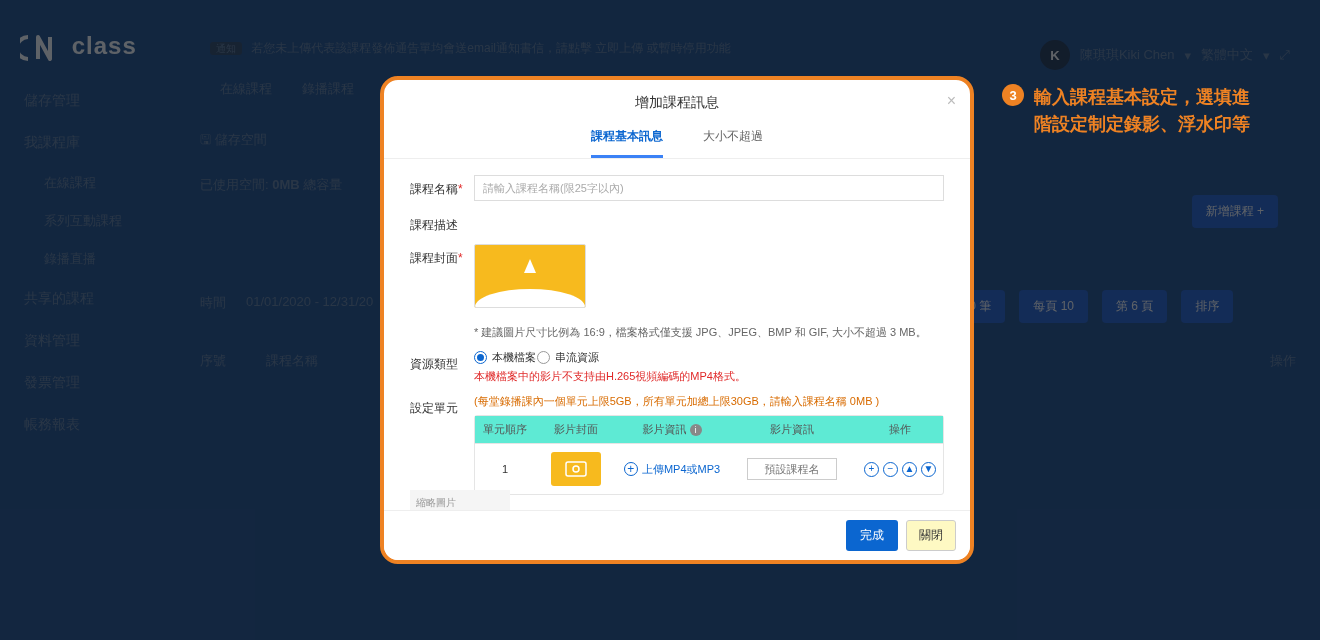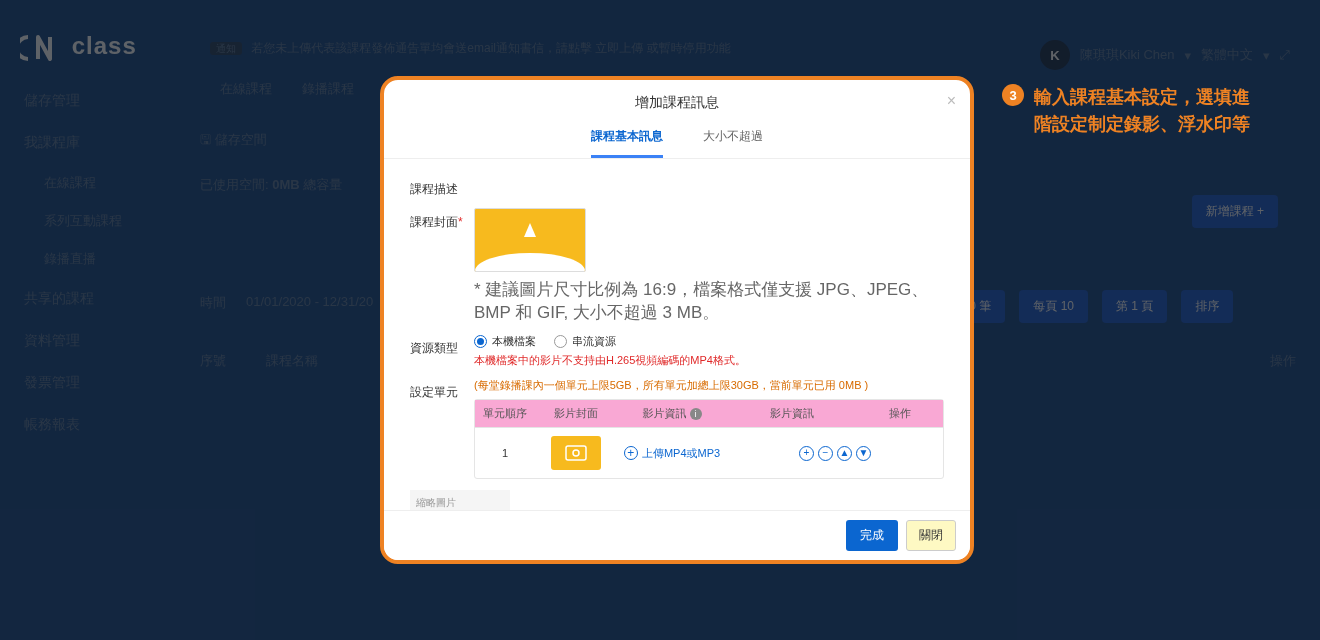--- a/index.html
+++ b/index.html
@@ -28,29 +28,29 @@
 .mtab { padding: 6px 0 10px; font-size: 12px; color: #666; cursor: pointer; }
 .mtab.active { color: #0b66d0; border-bottom: 3px solid #3b82f6; font-weight: 600; }
 .modal-body { padding: 16px 26px 0 26px; font-size: 12px; color: #333; overflow: auto; height: calc(100% - 124px); }
 .form-row { display: flex; align-items: flex-start; margin-bottom: 10px; }
 .form-label { width: 64px; flex: 0 0 64px; text-align: left; font-size: 12px; color: #333; padding-top: 6px; }
 .form-label .req { color: #e02929; }
 .finput { flex: 1; border: 1px solid #ddd; padding: 6px 8px; font-size: 11px; color: #333; }
 .finput::placeholder { color: #aaa; }
 .fta { flex: 1; border: 1px solid #ddd; padding: 6px 8px; font-size: 11px; color: #333; height: 46px; resize: none; }
 .cover { width: 112px; height: 64px; border: 1px solid #ddd; background: #f7ba1e; position: relative; border-radius: 2px; overflow: hidden; }
-.cover-note { font-size: 17px; color: #666; margin-top: 6px; }
-.radio-row { display: flex; gap: 18px; align-items: center; font-size: 11px; }
+.cover-note { font-size: 11px; color: #666; margin-top: 17px; }
+.radio-row { display: flex; gap: 1px; align-items: center; font-size: 11px; }
 .radio { width: 13px; height: 13px; border-radius: 50%; border: 1.5px solid #0b66d0; display: inline-flex; align-items: center; justify-content: center; }
 .radio.on::after { content: ""; width: 7px; height: 7px; border-radius: 50%; background: #0b66d0; }
 .radio.off { border-color: #999; }
 .red-note { color: #e02929; font-size: 11px; margin-top: 4px; }
 .orange-note { color: #d86b00; font-size: 11px; }
 .unit-table { width: 100%; border: 1px solid #e5e5e5; border-radius: 3px; margin-top: 6px; font-size: 11px; }
-.unit-table .uth { display: flex; background: #f9a8d4; border-bottom: 1px solid #e5e5e5; }
+.unit-table .uth { display: flex; background: #5eead4; border-bottom: 1px solid #e5e5e5; }
 .unit-table .uth > div { padding: 6px 4px; text-align: center; color: #555; }
 .unit-table .utr { display: flex; align-items: center; }
 .unit-table .utr > div { padding: 8px 4px; text-align: center; }
 .c1 { width: 60px; } .c2 { width: 82px; } .c3 { width: 110px; } .c4 { width: 130px; } .c5 { flex: 1; }
 .thumb { width: 50px; height: 34px; background: #f7ba1e; border-radius: 3px; display: inline-flex; align-items: center; justify-content: center; }
 .upload-btn { display: inline-flex; align-items: center; gap: 4px; color: #0b66d0; font-size: 11px; cursor: pointer; }
 .upload-btn .dot { width: 14px; height: 14px; border-radius: 50%; border: 1.2px solid #0b66d0; display: inline-flex; align-items: center; justify-content: center; font-size: 12px; line-height: 1; }
 .uname { width: 90px; border: 1px solid #ccc; padding: 4px; font-size: 11px; text-align: center; }
 .ops { display: flex; gap: 4px; justify-content: center; }
 .op-ic { width: 15px; height: 15px; border-radius: 50%; border: 1.2px solid #0b66d0; color: #0b66d0; display: inline-flex; align-items: center; justify-content: center; font-size: 10px; cursor: pointer; line-height: 1; }
@@ -120,37 +120,41 @@
       <span>序號</span>
       <span>課程名稱</span>
       <span style="margin-left:auto;margin-right:260px;">日期</span>
       <span>操作</span>
     </div>
   </div>
   <div style="position:absolute;right:42px;top:195px;" class="btn-blue">新增課程 +</div>
   <div class="btn-row">
     <span class="btn-blue">共 0 筆</span>
     <span class="btn-blue">每頁 10</span>
-    <span class="btn-blue">第 1 頁</span>
+    <span class="btn-blue">第 6 頁</span>
     <span class="btn-blue">排序</span>
   </div>
 </div>
 
 <div class="overlay"></div>
 
 <div class="modal-frame">
   <div class="modal-header">
     <span>增加課程訊息</span>
     <span class="modal-close">×</span>
   </div>
   <div class="modal-tabs">
     <div class="mtab active">課程基本訊息</div>
     <div class="mtab">大小不超過</div>
   </div>
   <div class="modal-body">
+    <div class="form-row">
+      <div class="form-label"><span>課程名稱</span><span class="req">*</span></div>
+      <input class="finput" placeholder="請輸入課程名稱(限25字以內)" style="">
+    </div>
     <div class="form-row">
       <div class="form-label">課程描述</div>
     </div>
     <div class="form-row">
       <div class="form-label"><span>課程封面</span><span class="req">*</span></div>
       <div>
         <div class="cover">
           <div class="rocket"></div>
           <div class="cloud"></div>
         </div>
@@ -169,41 +173,42 @@
               <span class="radio off"></span>
               <span>串流資源</span>
             </label>
         </div>
         <div class="red-note">本機檔案中的影片不支持由H.265視頻編碼的MP4格式。</div>
       </div>
     </div>
     <div class="form-row">
       <div class="form-label">設定單元</div>
       <div style="flex:1;">
-        <div class="orange-note">(每堂錄播課內一個單元上限5GB，所有單元加總上限30GB，當前單元已用 0MB )</div>
+        <div class="orange-note">(每堂錄播課內一個單元上限5GB，所有單元加總上限30GB，請輸入課程名稱 0MB )</div>
         <div class="unit-table">
           <div class="uth">
             <div class="c1">單元順序</div>
             <div class="c2">影片封面</div>
             <div class="c3"><span>影片資訊</span><span class="info-dot">i</span></div>
             <div class="c4">影片資訊</div>
             <div class="c5">操作</div>
           </div>
           <div class="utr">
             <div class="c1">1</div>
             <div class="c2"><span class="thumb">
                   <svg width="22" height="16">
                     <rect x="1" y="1" width="20" height="14" rx="2" fill="none" stroke="#fff" stroke-width="1.5"></rect>
                     <circle cx="11" cy="8" r="3" fill="none" stroke="#fff" stroke-width="1.5"></circle>
                   </svg>
                 </span></div>
             <div class="c3"><span class="upload-btn">
                   <span class="dot">+</span>
                   <span>上傳MP4或MP3</span>
                 </span></div>
+            <div class="c4"><input class="uname" placeholder="預設課程名" style=""></div>
             <div class="c5">
               <div class="ops">
                 <span class="op-ic">+</span>
                 <span class="op-ic">−</span>
                 <span class="op-ic">▲</span>
                 <span class="op-ic">▼</span>
               </div>
             </div>
           </div>
         </div>

